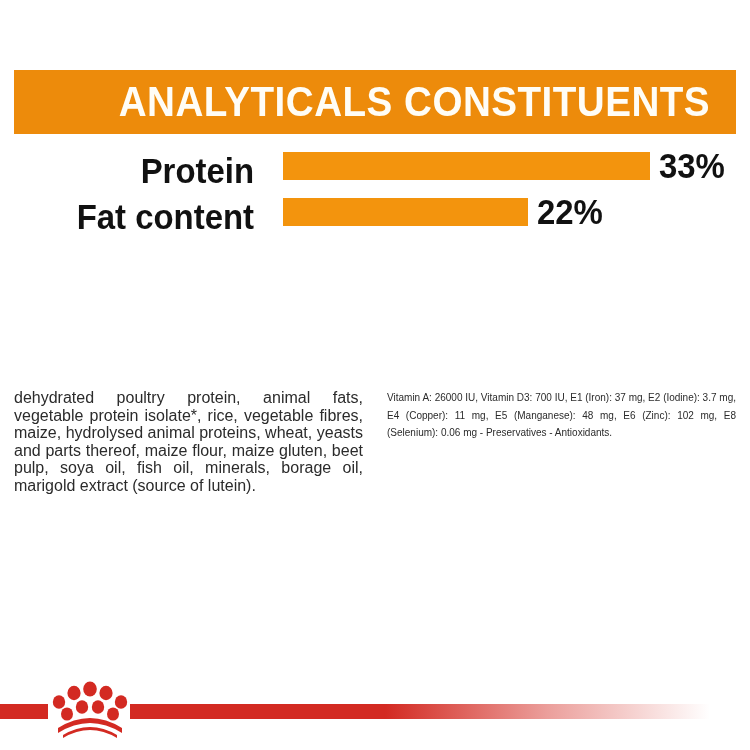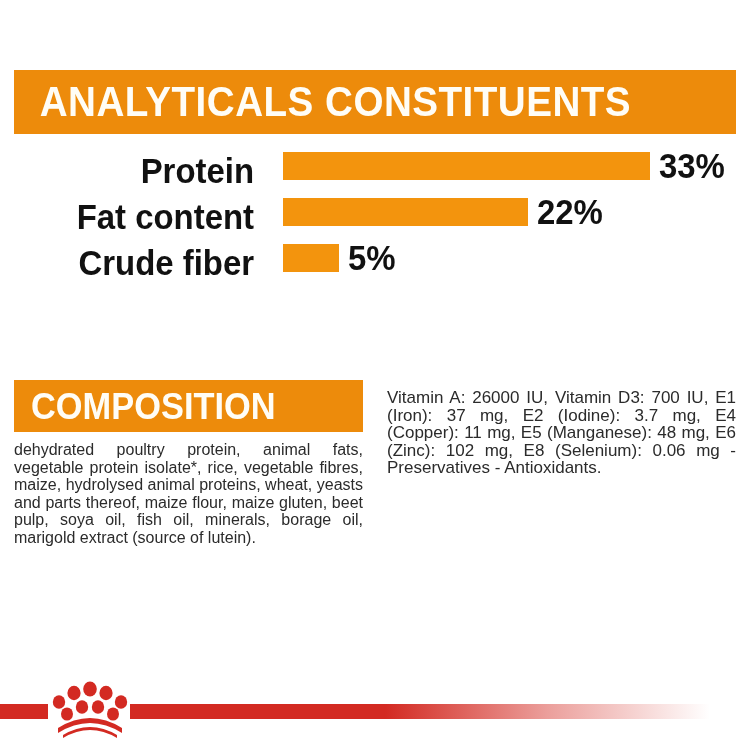--- a/index.html
+++ b/index.html
@@ -18,21 +18,21 @@
   
   .main-banner {
     position: absolute;
     left: 14px;
     top: 70px;
     width: 722px;
     height: 64px;
     background: #ED8B0B;
     display: flex;
     align-items: center;
-    justify-content: flex-start;
+    justify-content: flex-end;
   }
   .main-banner-text {
     color: #FFFDF6;
     font-family: "Liberation Sans Narrow", "Liberation Sans", sans-serif;
     font-weight: bold;
     font-size: 42px;
     letter-spacing: 0.5px;
     transform: scaleX(0.92);
     transform-origin: center;
     white-space: nowrap;
@@ -137,21 +137,21 @@
   .section-body {
     margin-top: 9px;
     color: #2B2B2B;
     font-size: 16px;
     line-height: 17.5px;
     text-align: justify;
     text-justify: inter-word;
     hyphens: none;
   }
   .section-body.tight {
-    font-size: 17px;
+    font-size: 10px;
     line-height: 17.5px;
   }
 
   
   .footer {
     position: absolute;
     left: 0;
     top: 676px;
     width: 750px;
     height: 74px;
@@ -198,36 +198,26 @@
   </div>
 
   <div class="chart-row">
     <div class="row-label">Fat content</div>
     <div class="row-bar-wrap">
       <div class="row-bar" style="width: 244.64px; background: rgb(243, 148, 13);"></div>
       <div class="row-value">22%</div>
     </div>
   </div>
 
-  <div class="chart-row">
-    <div class="row-label">Crude fiber</div>
-    <div class="row-bar-wrap">
-      <div class="row-bar" style="width: 55.6px; background: rgb(243, 148, 13);"></div>
-      <div class="row-value">5%</div>
-    </div>
-  </div>
 
 </div>
 
 <div class="columns">
 
   <div class="column">
-    <div class="section-banner">
-      <div class="section-title">COMPOSITION</div>
-    </div>
     <div class="section-body">dehydrated poultry protein, animal fats, vegetable protein isolate*, rice, vegetable fibres, maize, hydrolysed animal proteins, wheat, yeasts and parts thereof, maize flour, maize gluten, beet pulp, soya oil, fish oil, minerals, borage oil, marigold extract (source of lutein).</div>
   </div>
 
   <div class="column">
     <div class="section-body tight">Vitamin A: 26000 IU, Vitamin D3: 700 IU, E1 (Iron): 37 mg, E2 (Iodine): 3.7 mg, E4 (Copper): 11 mg, E5 (Manganese): 48 mg, E6 (Zinc): 102 mg, E8 (Selenium): 0.06 mg - Preservatives - Antioxidants.</div>
   </div>
 
 </div>
 
 <div class="footer">

